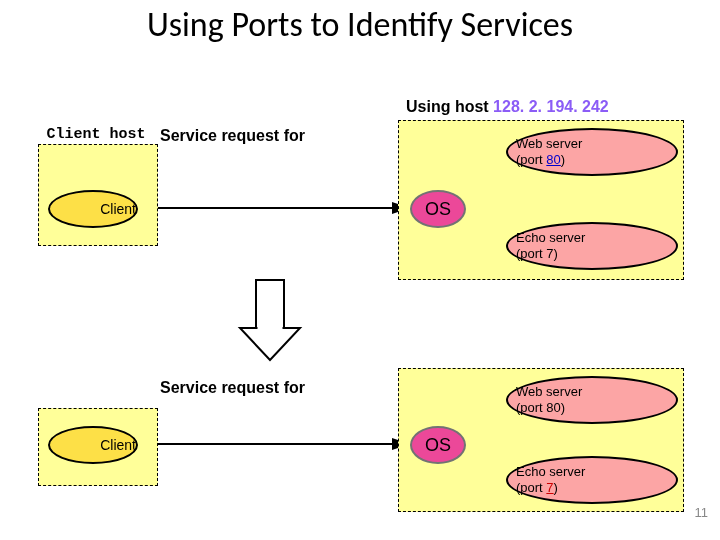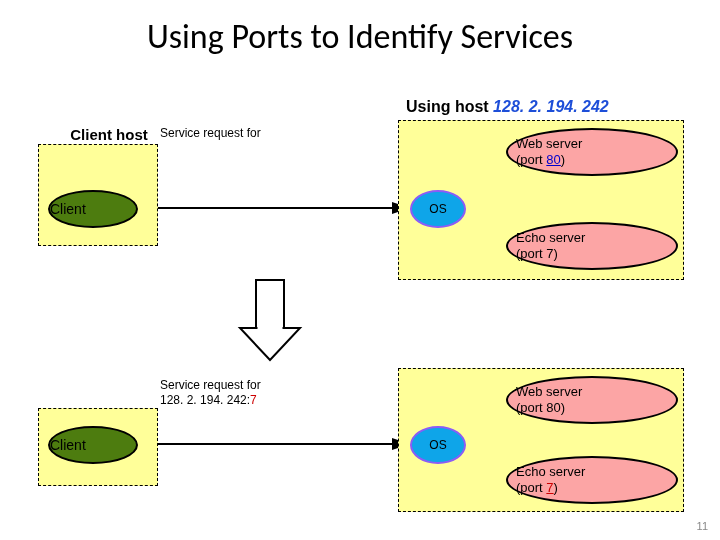--- a/index.html
+++ b/index.html
@@ -7,103 +7,103 @@
     padding: 0;
     width: 720px;
     height: 540px;
     font-family: Arial, Helvetica, sans-serif;
     background: #fff;
     position: relative;
     overflow: hidden;
   }
   .title {
     position: absolute;
-    top: 16px;
+    top: 4px;
     left: 0;
     width: 720px;
     text-align: center;
     font-size: 34px;
     font-family: Calibri, Arial, sans-serif;
     color: #000;
   }
   .server-host-label {
     position: absolute;
     top: 98px;
     left: 406px;
     font-size: 16px;
     font-weight: bold;
   }
-  .server-host-label .ip { color: #1d4ed8; font-style: italic; }
+  .server-host-label .ip { color: #8b5cf6; }
   
   .client-box {
     position: absolute;
     border: 1.5px dashed #000;
     background: #ffff99;
   }
   .client-label {
     position: absolute;
     font-size: 15px;
     font-weight: bold;
     text-align: center;
   }
   .ellipse {
     position: absolute;
     border: 2px solid #000;
     border-radius: 50%;
-    background: #4d7c0f;
+    background: #fde047;
     display: flex;
     align-items: center;
-    justify-content: flex-start;
+    justify-content: flex-end;
     font-size: 14px;
     text-align: center;
   }
   .server-box {
     position: absolute;
     border: 1.5px dashed #000;
     background: #ffff99;
   }
   .svc-req {
     position: absolute;
-    font-size: 12px;
-    font-weight: normal;
+    font-size: 16px;
+    font-weight: bold;
     line-height: 1.25;
   }
   .svc-req .port { color: #00c; }
   .svc-req .port7 { color: #c00; }
   .svc-ellipse {
     position: absolute;
     border: 2px solid #000;
     border-radius: 50%;
     background: #fca5a5;
     font-size: 13px;
     line-height: 1.2;
     padding-left: 8px;
     display: flex;
     flex-direction: column;
     justify-content: center;
   }
   .os-ellipse {
     position: absolute;
-    border: 2px solid #8b5cf6;
+    border: 2px solid #737373;
     border-radius: 50%;
-    background: #0ea5e9;
-    font-size: 12px;
+    background: #ec4899;
+    font-size: 18px;
     display: flex;
     align-items: center;
     justify-content: center;
   }
   .u80 { text-decoration: underline; text-decoration-color: #00c; }
   .u7 { text-decoration: underline; text-decoration-color: #c00; }
   .c80 { color: #00c; }
   .c7 { color: #c00; }
   .pagenum {
     position: absolute;
     right: 12px;
-    bottom: 8px;
-    font-size: 11px;
+    bottom: 20px;
+    font-size: 13px;
     color: #888;
   }
 </style>
 </head>
 <body>
 
 <div class="title">Using Ports to Identify Services</div>
 
 <div class="server-host-label">
   <span>Using host </span><span class="ip">128. 2. 194. 242</span>
@@ -131,21 +131,21 @@
   <line x1="456" y1="454" x2="506" y2="480" stroke="#c00" stroke-width="2.5" marker-end="url(#ahr)"></line>
 
   <g>
     <rect x="256" y="280" width="28" height="48" fill="#fff" stroke="#000" stroke-width="2"></rect>
     <path d="M240 328 L300 328 L270 360 Z" fill="#fff" stroke="#000" stroke-width="2"></path>
     <rect x="257.5" y="324" width="25" height="6" fill="#fff" stroke="none"></rect>
   </g>
 </svg>
 
 <div class="client-box" style="left:38px; top:144px; width:118px; height:100px;"></div>
-<div class="client-label" style="left:54px; top:126px; width:110px;">Client host</div>
+<div class="client-label" style="left:41px; top:126px; width:110px;font-family:Liberation Mono, monospace;">Client host</div>
 <div class="ellipse" style="left:48px; top:190px; width:86px; height:34px;">
   <span>Client</span>
 </div>
 
 <div class="svc-req" style="left:160px; top:126px; width:220px;">
   <div>Service request for</div>
 </div>
 
 <div class="server-box" style="left:398px; top:120px; width:284px; height:158px;"></div>
 
@@ -167,23 +167,20 @@
   </div>
 </div>
 
 <div class="client-box" style="left:38px; top:408px; width:118px; height:76px;"></div>
 <div class="ellipse" style="left:48px; top:426px; width:86px; height:34px;">
   <span>Client</span>
 </div>
 
 <div class="svc-req" style="left:160px; top:378px; width:220px;">
   <div>Service request for</div>
-  <div>
-    <span>128. 2. 194. 242:</span><span class="port7">7</span>
-  </div>
 </div>
 
 <div class="server-box" style="left:398px; top:368px; width:284px; height:142px;"></div>
 
 <div class="os-ellipse" style="left:410px; top:426px; width:52px; height:34px;">
   <span>OS</span>
 </div>
 
 <div class="svc-ellipse" style="left:506px; top:376px; width:160px; height:44px;">
   <div>Web server</div>

